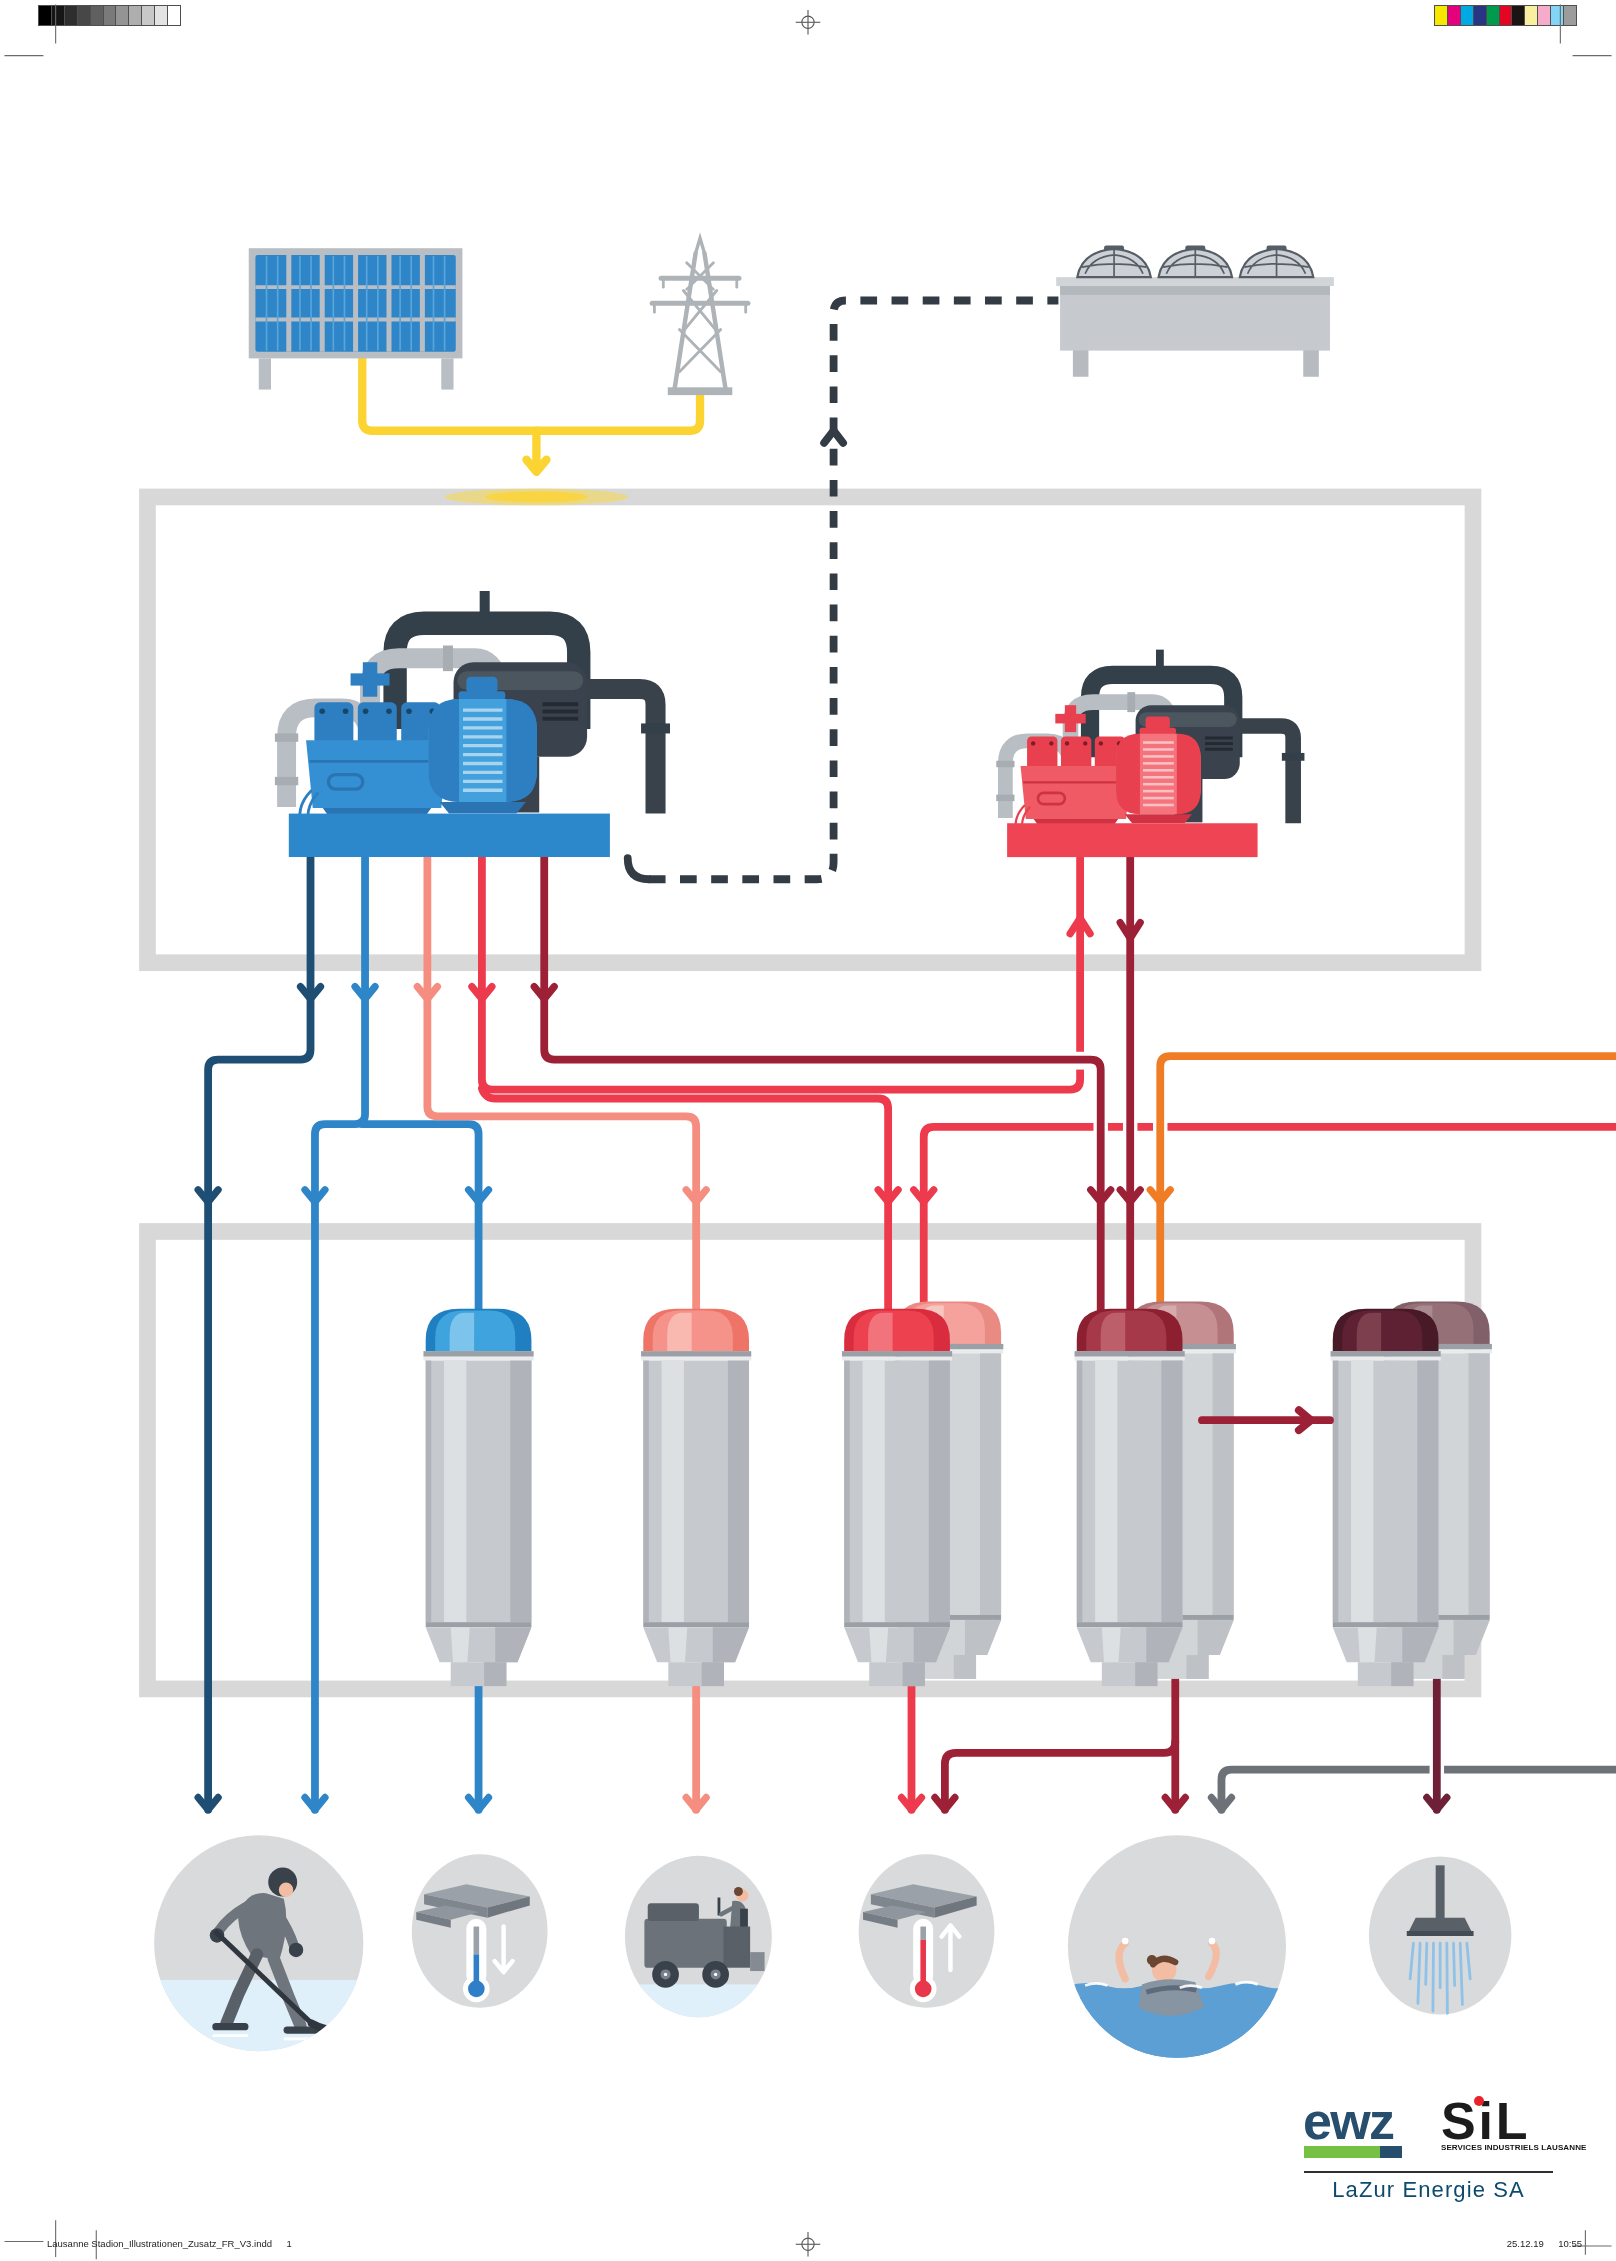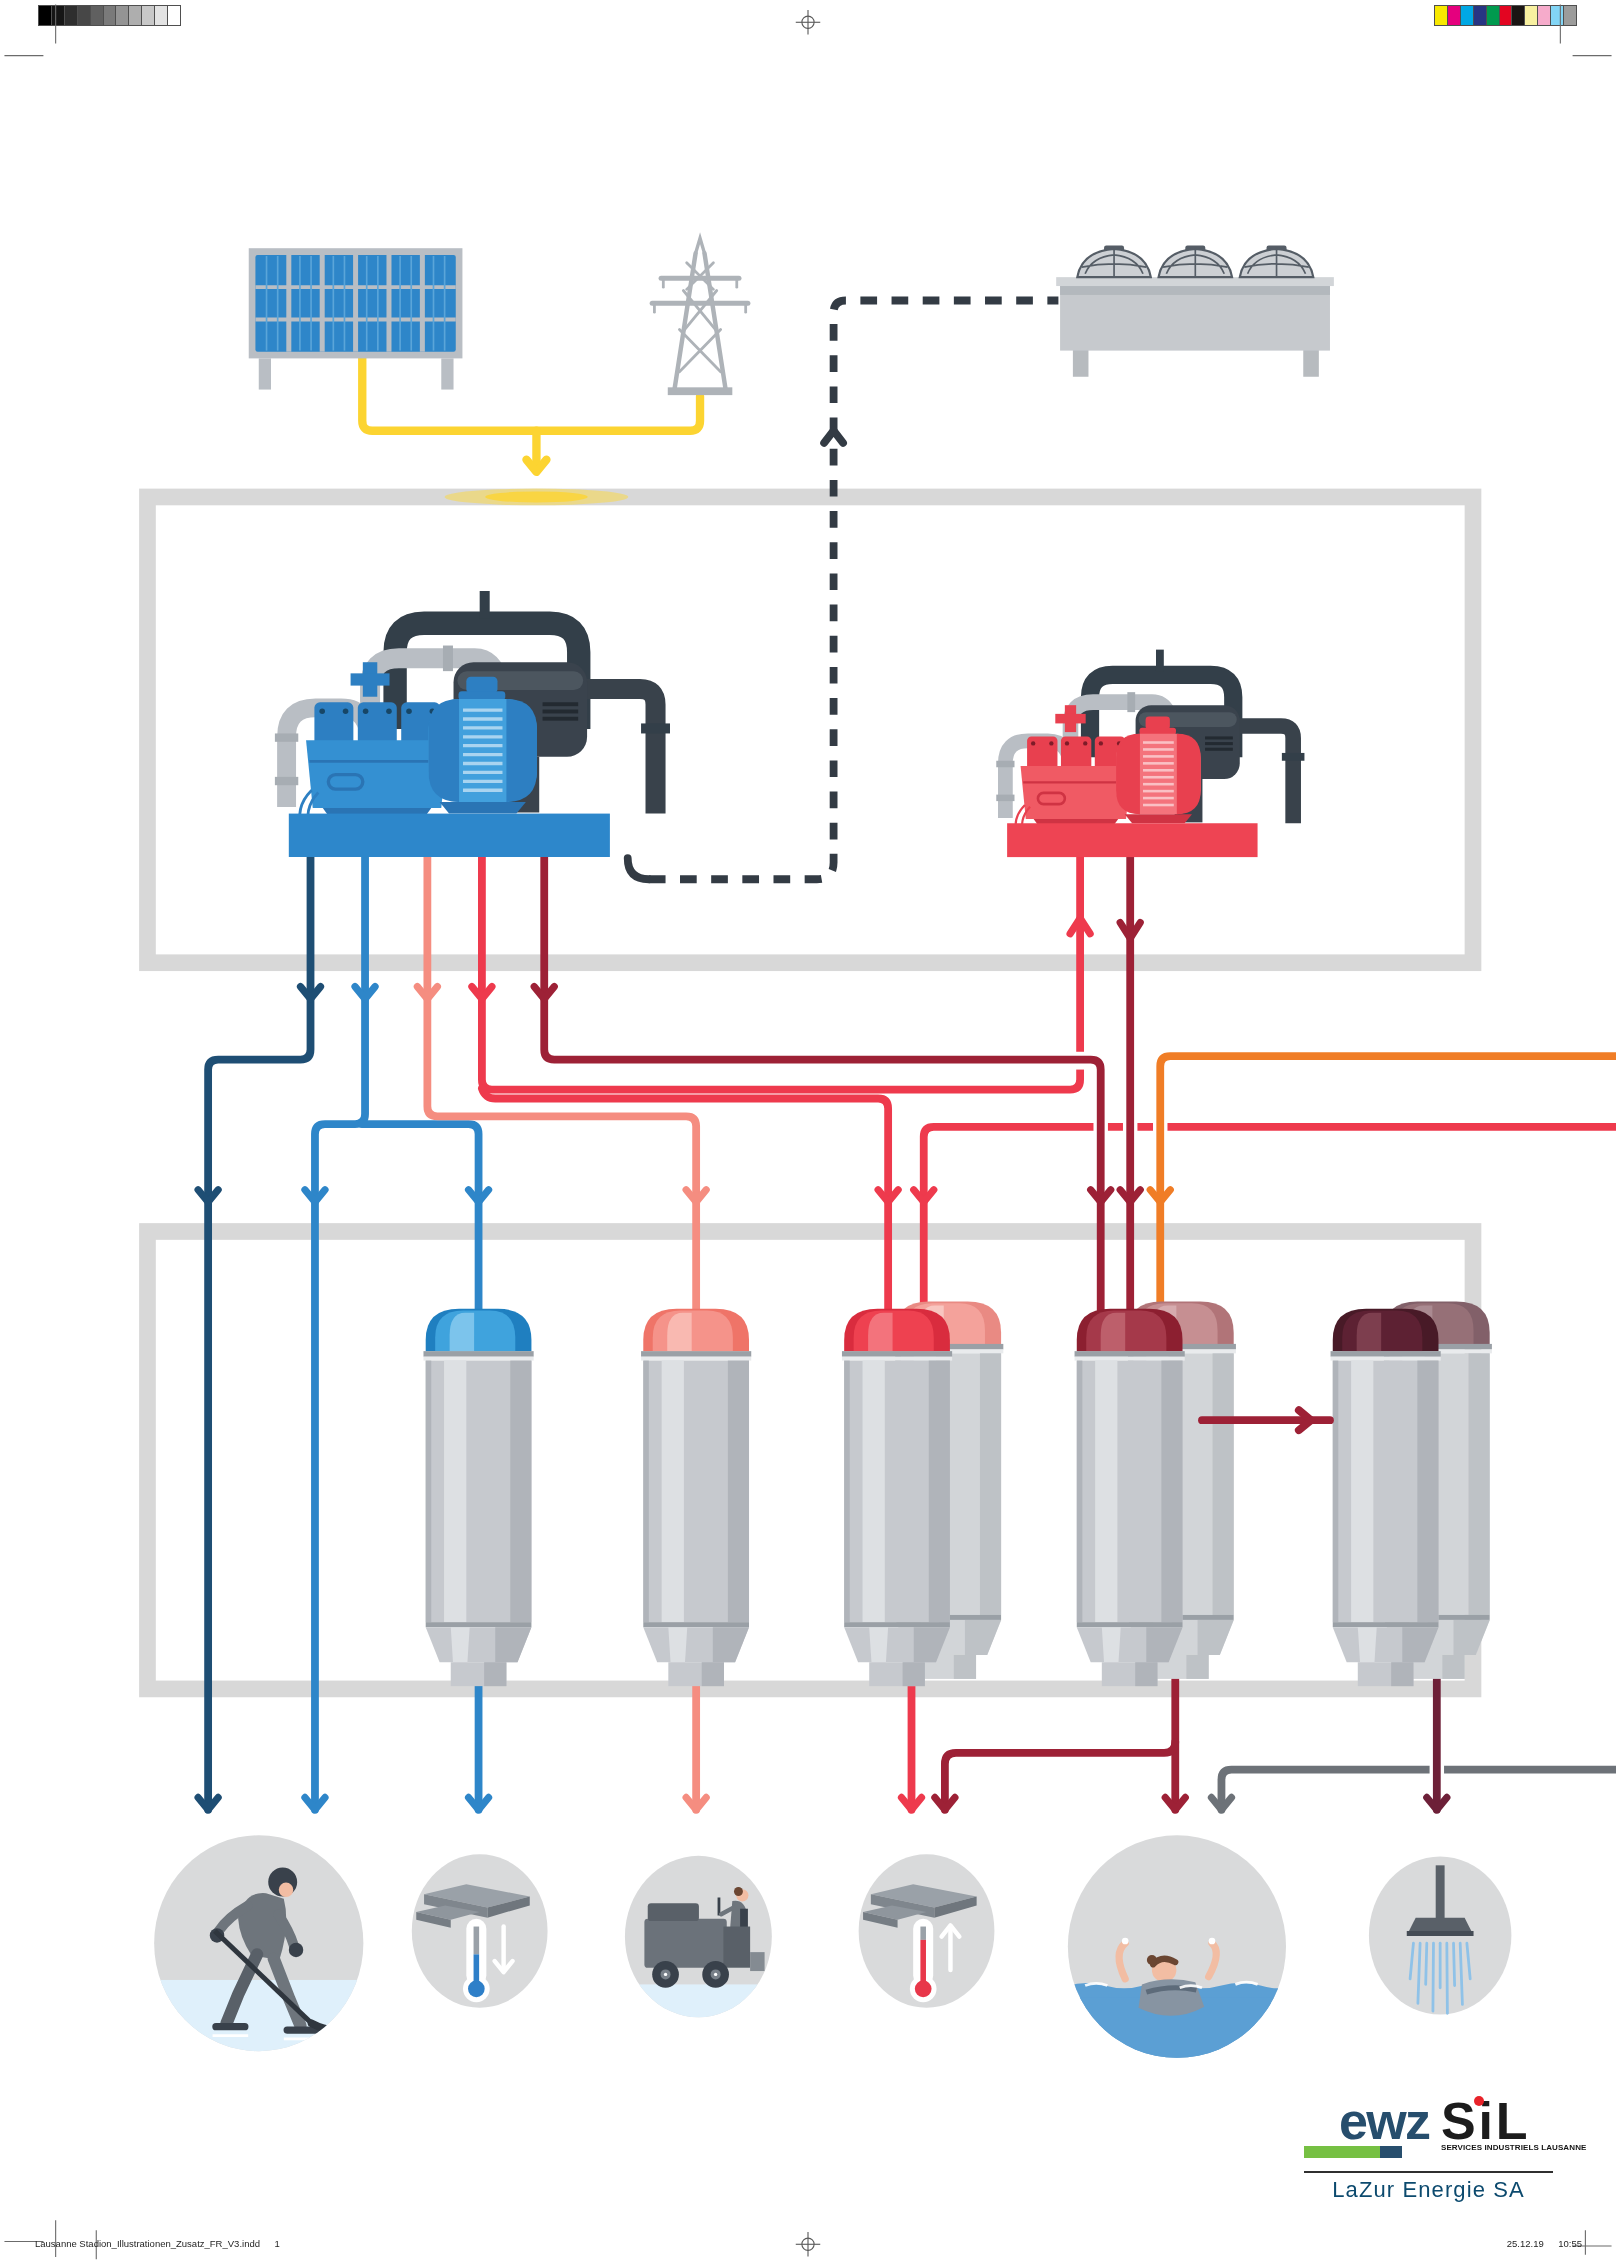--- a/index.html
+++ b/index.html
@@ -3,33 +3,33 @@
 <meta charset="utf-8">
 <style>
   html,body{margin:0;padding:0;background:#ffffff;}
   .page{position:relative;width:1616px;height:2261px;background:#ffffff;overflow:hidden;
         font-family:"Liberation Sans",sans-serif;}
   
   .calbar{position:absolute;display:flex;}
   .calbar .sq{width:12px;height:19px;border:1.1px solid #4f4f4f;margin-right:-1.1px;}
   
   .ewz-text{position:absolute;left:1303px;top:2095px;font-size:52px;font-weight:700;
-            color:#274e6d;letter-spacing:-1.7px;line-height:1;margin-left:36px;}
+            color:#274e6d;letter-spacing:-1.7px;line-height:1;}
   .ewz-bar-green{position:absolute;left:1304px;top:2146px;width:76px;height:11.7px;background:#76c043;}
   .ewz-bar-navy{position:absolute;left:1380px;top:2146px;width:22px;height:11.7px;background:#274e6d;}
   .sil-text{position:absolute;left:1441px;top:2095px;font-size:52px;font-weight:700;
             color:#1c1c1c;letter-spacing:2.8px;line-height:1;}
   .sil-dot{position:absolute;left:1474px;top:2096px;width:10px;height:10px;border-radius:50%;background:#e8232a;}
   .sil-sub{position:absolute;left:1441px;top:2143px;width:167px;font-size:8px;color:#141414;
            letter-spacing:0.1px;white-space:nowrap;font-weight:bold;}
   .footer-rule{position:absolute;left:1304px;top:2171px;width:249px;height:1.7px;background:#2f2f2f;}
   .company{position:absolute;left:1304px;top:2177px;width:249px;text-align:center;
            font-size:22px;color:#0c4a6e;letter-spacing:1.1px;}
   .slug{position:absolute;top:2238px;font-size:9.5px;color:#1f1f1f;white-space:nowrap;}
-  .slug-left{left:35px;}
+  .slug-left{left:47px;}
   .slug-right{left:1423px;width:159px;text-align:right;}
   .slug .gap{display:inline-block;width:14.5px;}
   svg{position:absolute;left:0;top:0;}
 </style>
 </head>
 <body>
 
 <div class="page">
 
   <div class="calbar" style="left:38px;top:5px;" id="grayscale-bar">

